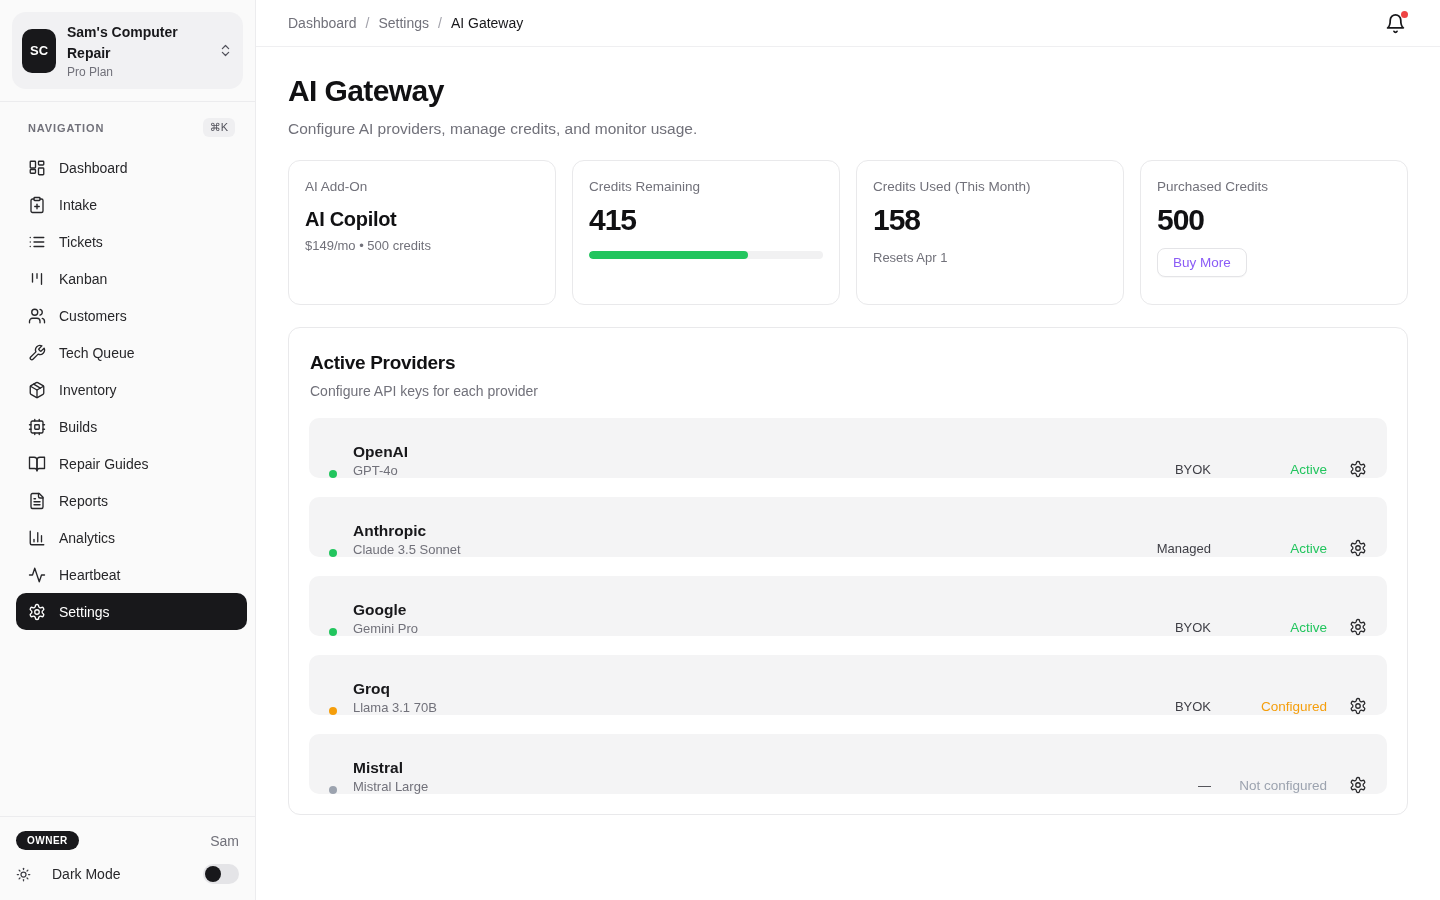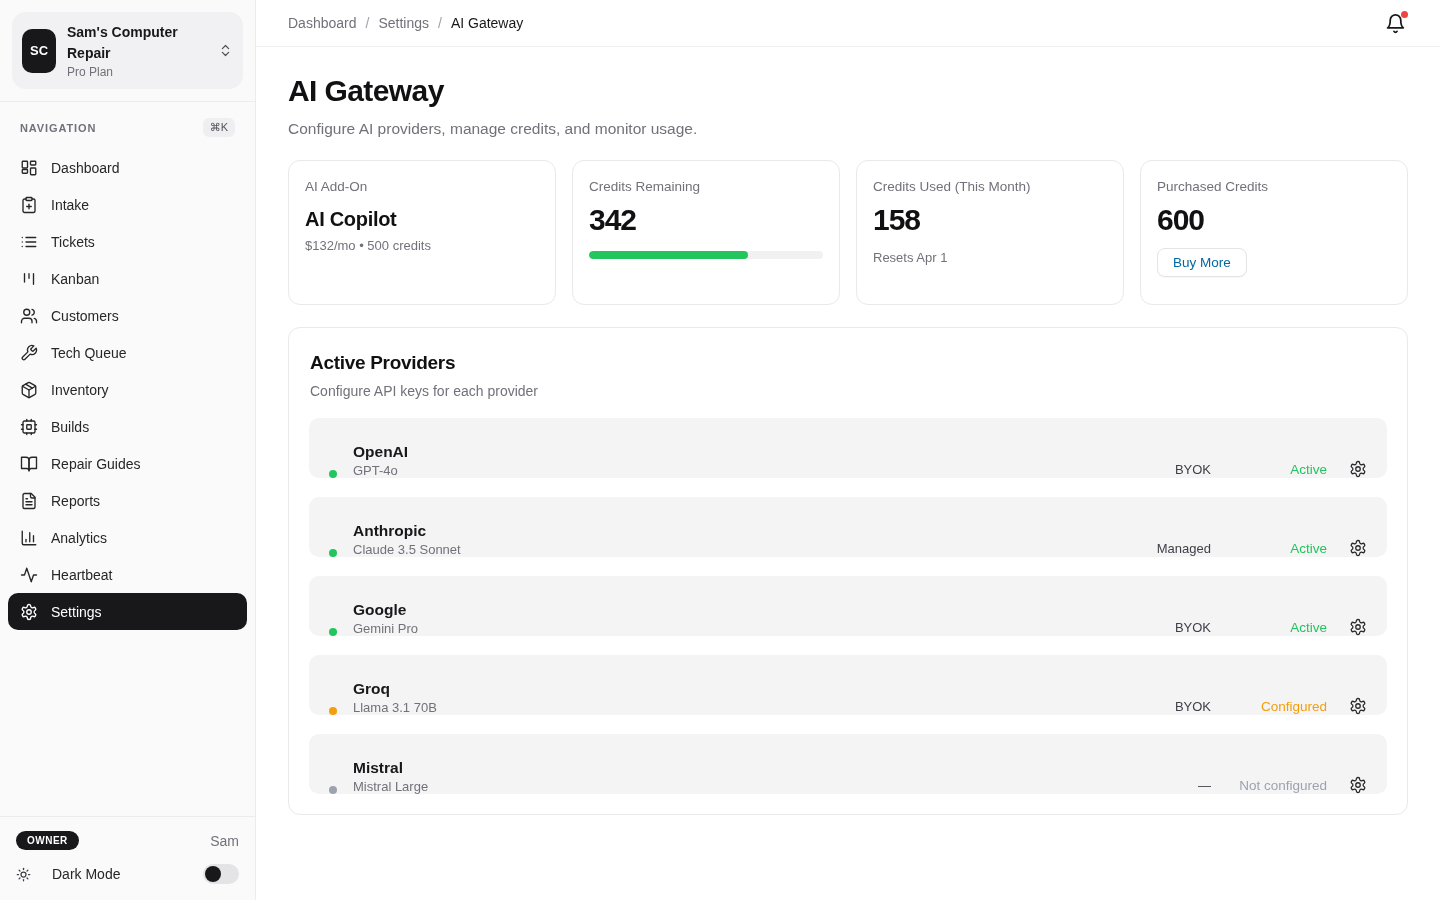--- a/index.html
+++ b/index.html
@@ -14,21 +14,21 @@
   
   .sidebar { width:256px; flex-shrink:0; background:#fafafa; border-right:1px solid #ececee; display:flex; flex-direction:column; }
   .team-card { margin:12px; background:#f1f1f3; border-radius:14px; padding:10px; display:flex; align-items:center; gap:11px; cursor:pointer; }
   .avatar { width:34px; height:44px; border-radius:10px; background:#18181b; color:#fff; font-size:13px; font-weight:700; display:flex; align-items:center; justify-content:center; flex-shrink:0; }
   .team-info { flex:1; min-width:0; }
   .team-name { font-size:14px; font-weight:600; color:#18181b; line-height:1.5; }
   .team-plan { font-size:12px; color:#71717a; margin-top:1px; }
   .chevrons { color:#52525b; flex-shrink:0; }
   .sidebar-divider { border-bottom:1px solid #ececee; }
 
-  .nav-section { flex:1; padding:12px 8px 8px; overflow:hidden; }
+  .nav-section { flex:1; padding:12px 8px 8px; overflow:hidden;margin-left:8px; }
   .nav-header { display:flex; align-items:center; justify-content:space-between; padding:4px 12px 12px; }
   .nav-title { font-size:11px; font-weight:700; letter-spacing:.08em; color:#71717a; }
   .kbd { background:#efeff1; border-radius:6px; padding:3px 7px; font-size:11px; color:#52525b; }
   .nav-item { display:flex; align-items:center; gap:13px; height:37px; padding:0 12px; border-radius:10px; font-size:14px; font-weight:500; color:#27272a; cursor:pointer; }
   .nav-item .nav-icon { width:18px; height:18px; color:#27272a; }
   .nav-item.active { background:#18181b; color:#fff; }
   .nav-item.active .nav-icon { color:#fff; }
 
   .sidebar-footer { border-top:1px solid #ececee; padding:14px 16px 16px; }
   .owner-row { display:flex; align-items:center; justify-content:space-between; }
@@ -56,21 +56,21 @@
 
   .stats-grid { margin-top:22px; display:grid; grid-template-columns:repeat(4,1fr); gap:16px; }
   .stat-card { background:#fff; border:1px solid #e9e9eb; border-radius:12px; padding:18px 16px; height:145px; }
   .stat-label { font-size:13.5px; color:#71717a; }
   .addon-name { font-size:20px; font-weight:700; color:#111113; margin-top:14px; letter-spacing:-0.3px; }
   .addon-detail { font-size:13px; color:#71717a; margin-top:7px; }
   .stat-value { font-size:30px; font-weight:800; color:#111113; margin-top:9px; letter-spacing:-1px; }
   .progress-track { margin-top:14px; height:8px; border-radius:999px; background:#f1f1f2; overflow:hidden; }
   .progress-fill { height:100%; border-radius:999px; background:#22c55e; }
   .stat-note { font-size:13px; color:#71717a; margin-top:13px; }
-  .buy-btn { margin-top:11px; display:inline-block; font-family:inherit; font-size:13.5px; font-weight:500; color:#0369a1; background:#fff; border:1px solid #e4e4e7; border-radius:8px; padding:6px 15px; cursor:pointer; box-shadow:0 1px 1px rgba(0,0,0,.03); }
+  .buy-btn { margin-top:11px; display:inline-block; font-family:inherit; font-size:13.5px; font-weight:500; color:#8b5cf6; background:#fff; border:1px solid #e4e4e7; border-radius:8px; padding:6px 15px; cursor:pointer; box-shadow:0 1px 1px rgba(0,0,0,.03); }
 
   .providers-card { margin-top:22px; background:#fff; border:1px solid #e9e9eb; border-radius:12px; padding:24px 20px 20px; }
   .providers-title { font-size:19px; font-weight:700; color:#111113; padding-left:1px; letter-spacing:-0.3px; }
   .providers-sub { font-size:14px; color:#71717a; margin-top:9px; padding-left:1px; }
   .provider-list { margin-top:19px; }
   .provider-row { background:#f4f4f5; border-radius:10px; height:60px; display:flex; align-items:flex-end; padding:0 20px; margin-bottom:19px; }
   .provider-row:last-child { margin-bottom:0; }
   .p-dot { width:8px; height:8px; border-radius:50%; margin-right:16px; flex-shrink:0; }
   .p-name { font-size:15.5px; font-weight:700; color:#18181b; }
   .p-model { font-size:13px; color:#71717a; margin-top:2px; }
@@ -296,37 +296,37 @@
   </div>
 
   <div class="content">
     <h1 class="page-title">AI Gateway</h1>
     <p class="page-subtitle">Configure AI providers, manage credits, and monitor usage.</p>
 
     <div class="stats-grid">
       <div class="stat-card">
         <div class="stat-label">AI Add-On</div>
         <div class="addon-name">AI Copilot</div>
-        <div class="addon-detail">$132/mo • 500 credits</div>
+        <div class="addon-detail">$149/mo • 500 credits</div>
       </div>
       <div class="stat-card">
         <div class="stat-label">Credits Remaining</div>
-        <div class="stat-value">342</div>
+        <div class="stat-value">415</div>
         <div class="progress-track">
           <div class="progress-fill" style="width: 68%;"></div>
         </div>
       </div>
       <div class="stat-card">
         <div class="stat-label">Credits Used (This Month)</div>
         <div class="stat-value">158</div>
         <div class="stat-note">Resets Apr 1</div>
       </div>
       <div class="stat-card">
         <div class="stat-label">Purchased Credits</div>
-        <div class="stat-value">600</div>
+        <div class="stat-value">500</div>
         <button class="buy-btn">Buy More</button>
       </div>
     </div>
 
     <section class="providers-card">
       <h2 class="providers-title">Active Providers</h2>
       <p class="providers-sub">Configure API keys for each provider</p>
       <div class="provider-list" id="provider-list">
           <div class="provider-row">
             <span class="p-dot" style="background: rgb(34, 197, 94);"></span>

